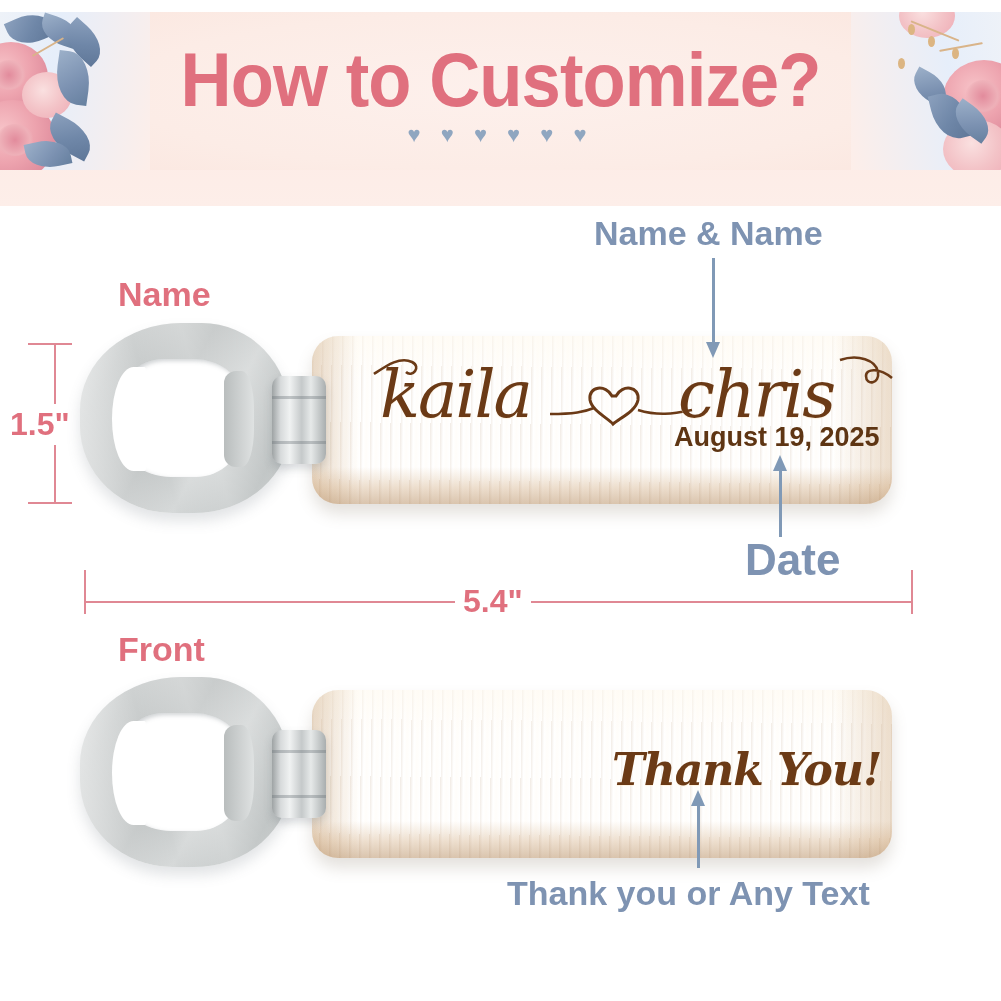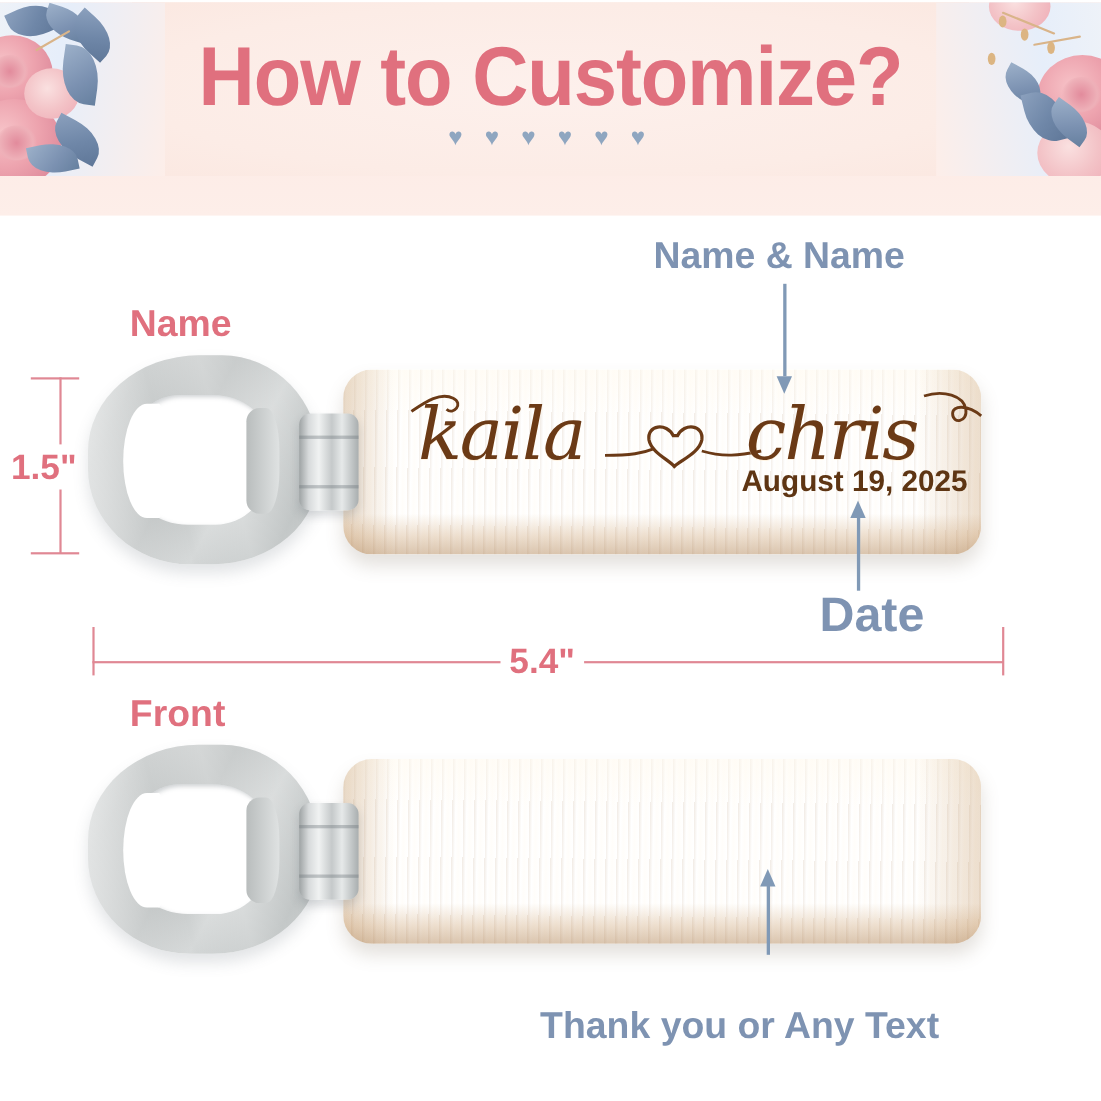--- a/index.html
+++ b/index.html
@@ -6,21 +6,21 @@
   html,body{ width:1001px; height:1001px; }
   body{
     font-family:"Liberation Sans", sans-serif;
     background:#ffffff;
     position:relative;
     overflow:hidden;
   }
 
   
   .banner{
-    position:absolute; left:0; top:2px; width:1001px; height:194px;
+    position:absolute; left:0; top:12px; width:1001px; height:194px;
     background:
       linear-gradient(180deg,#fdeee9 0%,#fdeae4 45%,#fdeee9 100%);
     overflow:hidden;
   }
   .banner-soft{
     position:absolute; left:120px; top:0; width:761px; height:158px;
     background:radial-gradient(ellipse at 50% 50%, #fdf0ec 0%, #fcece6 70%, #fbe8e1 100%);
   }
   
   .floral{ position:absolute; top:0; height:158px; width:150px; overflow:hidden; }
@@ -366,19 +366,20 @@
     <div class="head-lip"></div>
   </div>
   <div class="ferrule" style="left:192px;top:58px;"></div>
   <div class="handle" style="left:232px;top:18px;width:580px;height:168px;">
     <div class="grain"></div>
     <div class="handle-top-hi"></div>
     <div class="handle-left-shade"></div>
     <div class="handle-right-shade"></div>
     <div class="handle-bottom-edge"></div>
   </div>
+  <div class="engrave-script" style="left:532px;top:72px;font-size:44px;font-weight:bold;letter-spacing:-1px;">Thank You!</div>
 </div>
 
 <div class="arrow" style="left:697px;top:790px;height:78px;">
   <div class="arrow-head-up" style="top:0;"></div>
   <div class="arrow-shaft" style="top:14px;height:64px;"></div>
 </div>
-<div class="blue-label" style="left:491px;top:874px;font-size:34px;margin-top:40px;">Thank you or Any Text</div>
+<div class="blue-label" style="left:507px;top:874px;font-size:34px;">Thank you or Any Text</div>
 
 </body></html>

